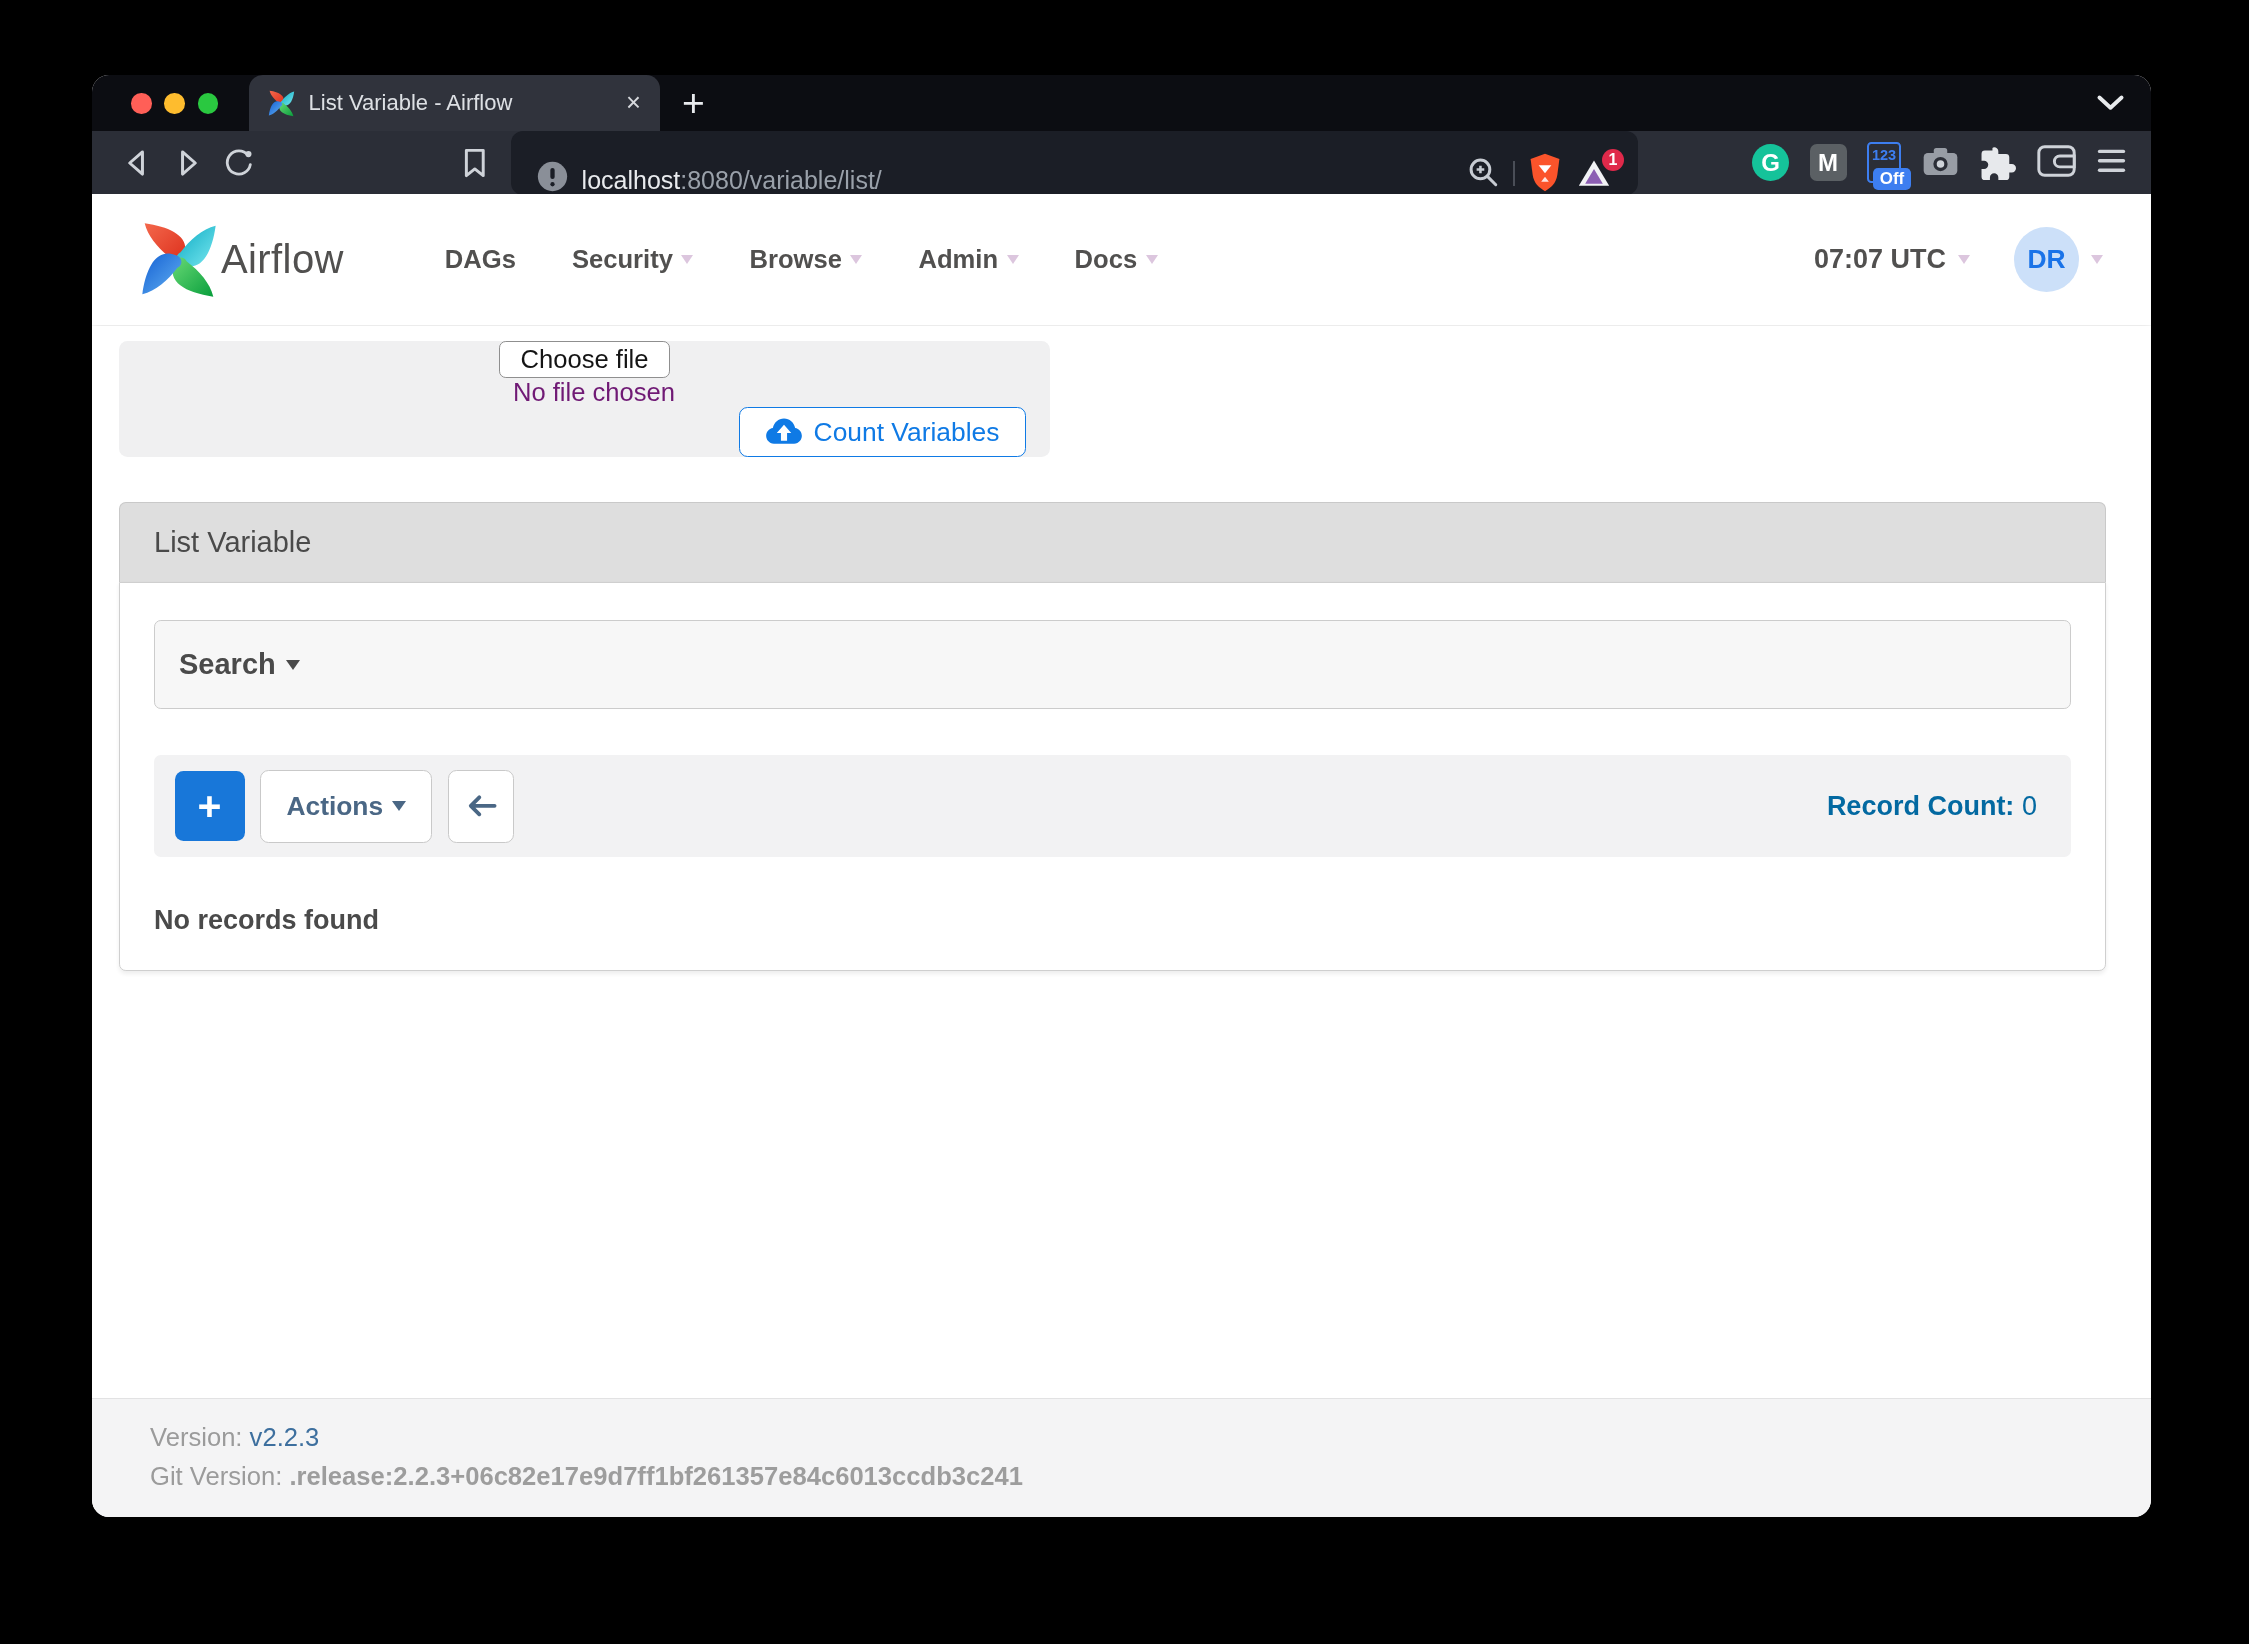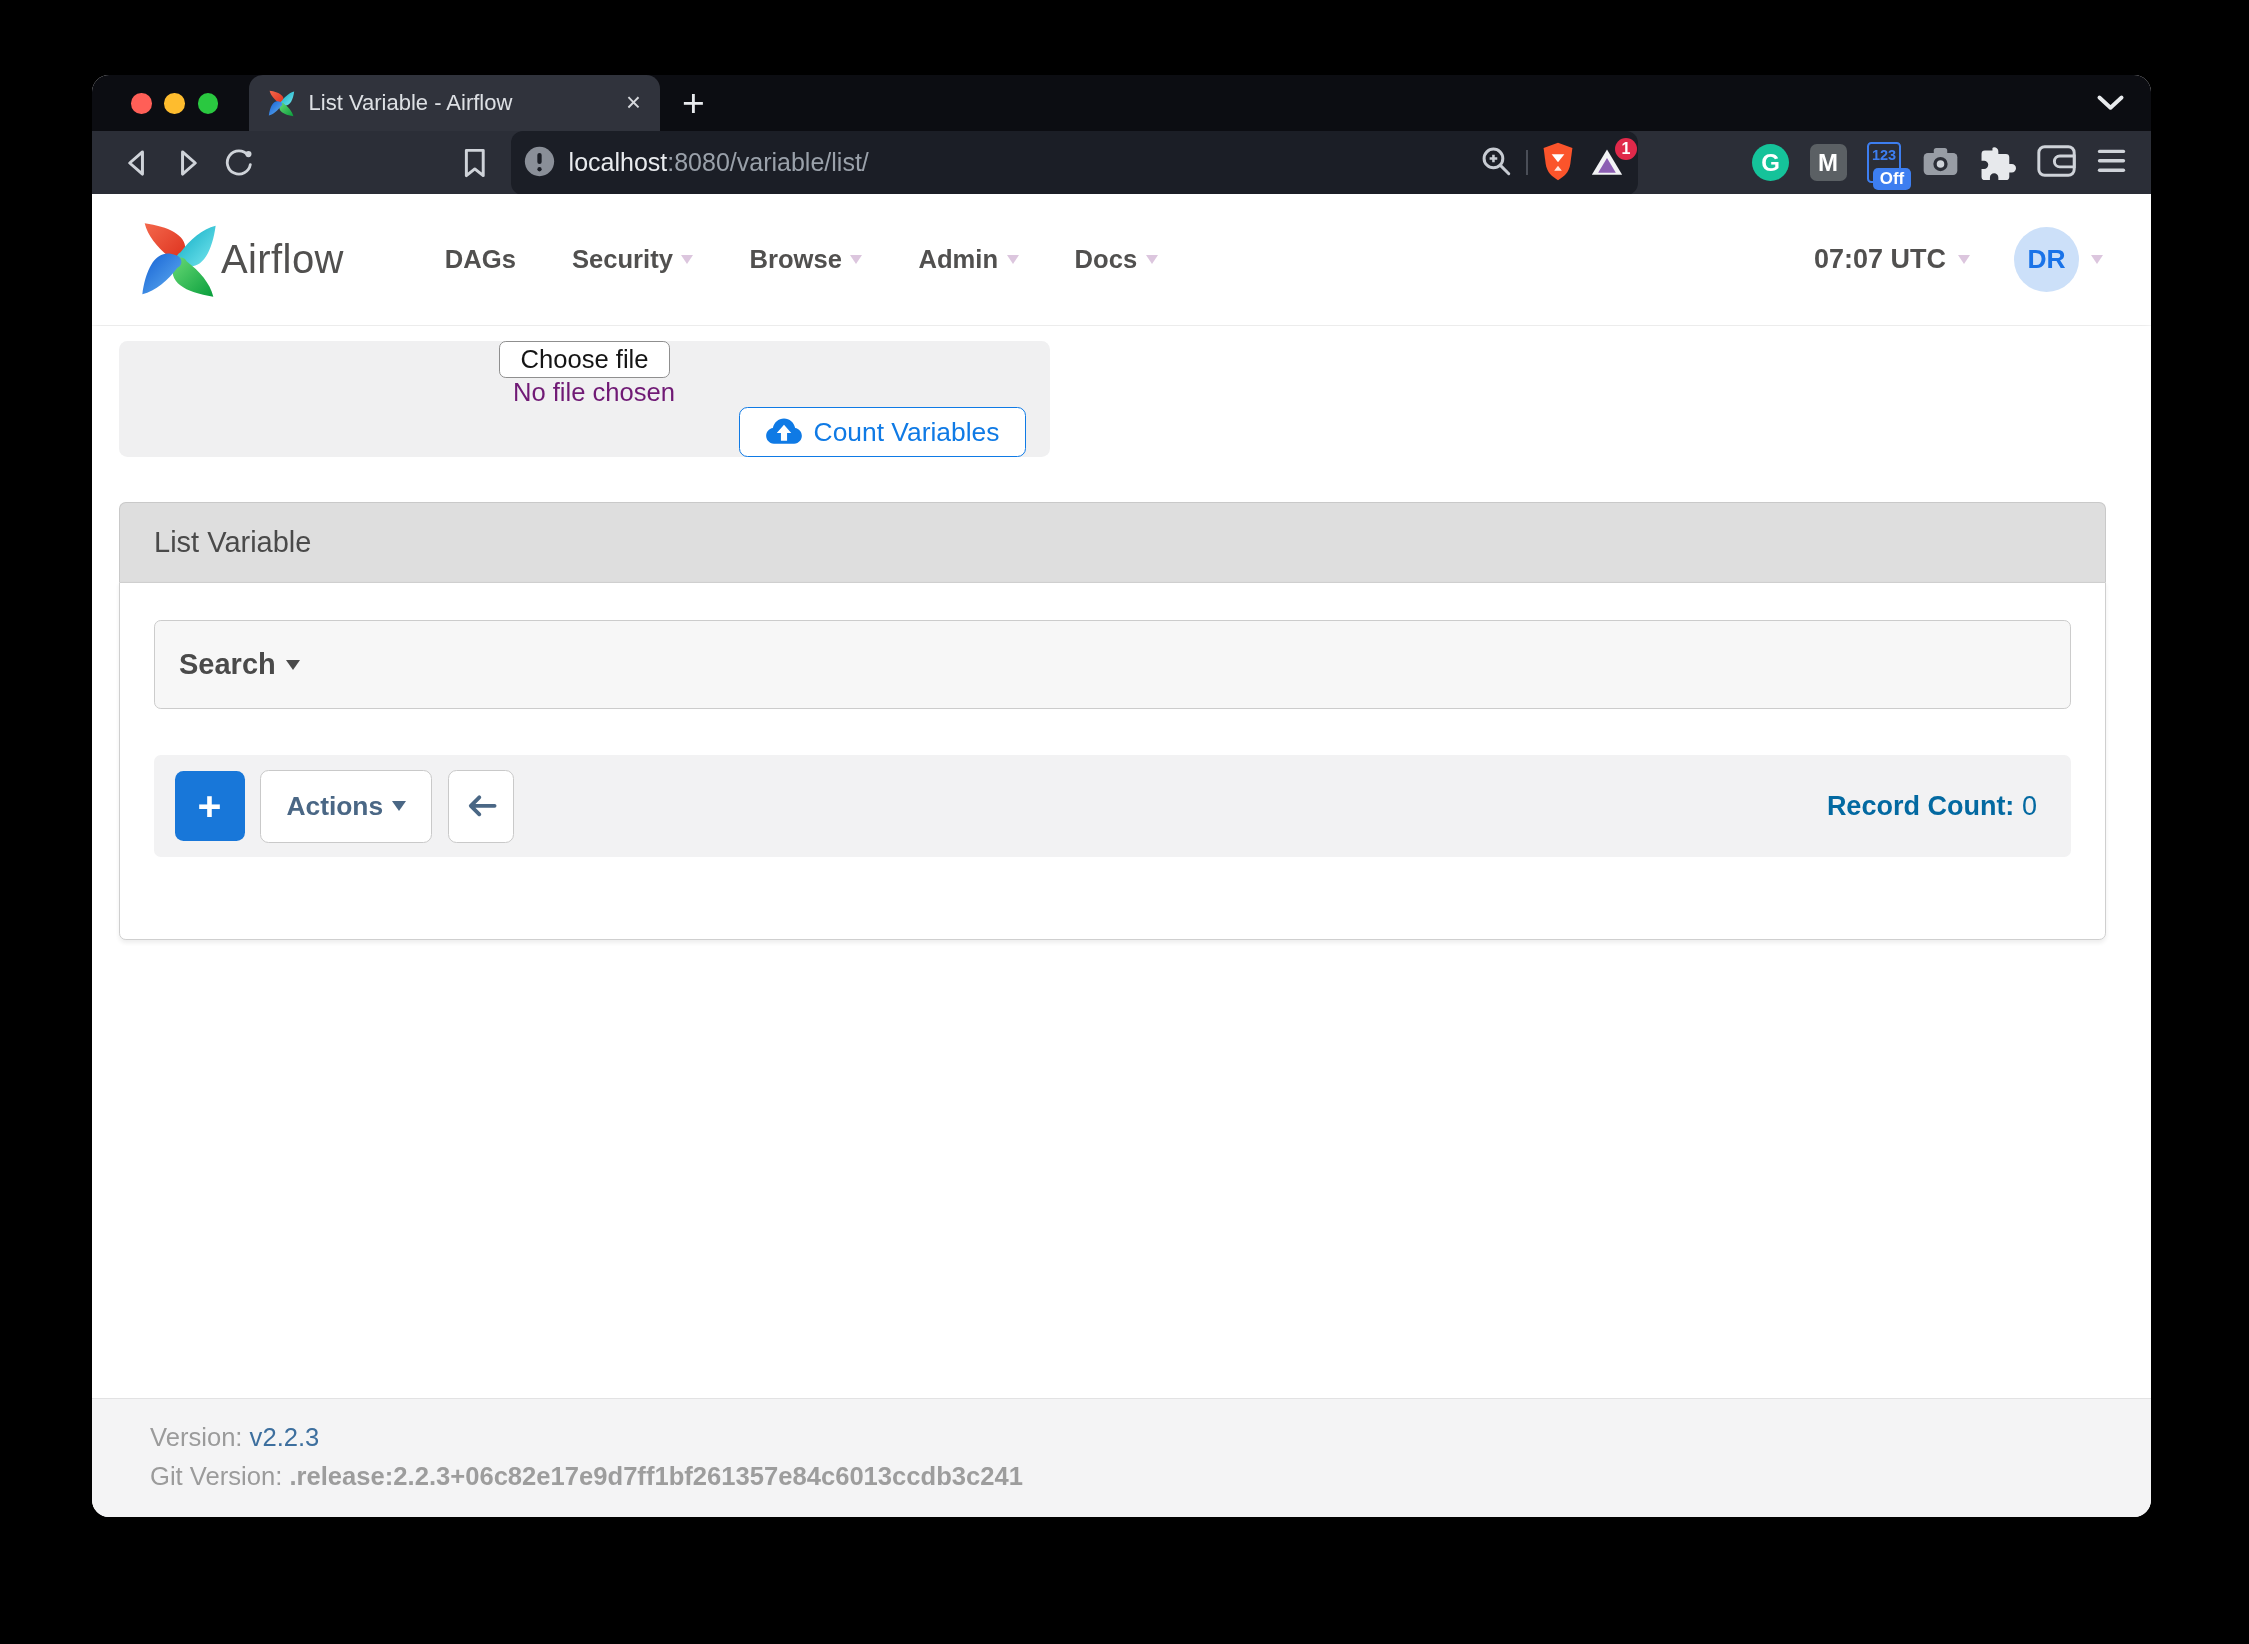--- a/index.html
+++ b/index.html
@@ -20,21 +20,21 @@
   .newtab{position:absolute;left:576px;top:0;height:56px;width:51px;display:flex;align-items:center;
           justify-content:center;font-size:39px;font-weight:300;color:#e8eaed;}
   .tab-search{position:absolute;right:25.6px;top:19px;}
 
   
   .toolbar{position:absolute;top:56px;left:0;right:0;height:63px;background:#2b2e37;
            display:flex;align-items:center;padding:0 24px 0 29px;box-sizing:border-box;}
   .tb-btn{display:flex;align-items:center;justify-content:center;width:31px;height:37px;margin-right:20.5px;}
   .bm{margin-left:184px;margin-right:0;}
   .pill{margin-left:20.5px;width:1127px;height:64px;background:#1b1e26;border-radius:12px;
-        display:flex;align-items:center;padding:0 13px;box-sizing:border-box;}
+        display:flex;align-items:flex-end;padding:0 26px;box-sizing:border-box;}
   .url{margin-left:13.6px;font-size:25px;white-space:nowrap;}
   .url .host{color:#e9ebee;} .url .path{color:#9aa1aa;}
   .pill-right{margin-left:auto;display:flex;align-items:center;gap:13.6px;}
   .sep{width:1.7px;height:25.6px;background:#4a4e57;}
   .rewards{position:relative;display:flex;}
   .badge{position:absolute;top:-8.5px;right:-12px;min-width:22px;height:22px;border-radius:11px;
          background:#e0294a;color:#fff;font-size:16px;font-weight:bold;display:flex;
          align-items:center;justify-content:center;padding:0 3.4px;box-sizing:border-box;}
   .ext{margin-left:auto;display:flex;align-items:center;gap:20.5px;}
   .ext-g{width:37px;height:37px;border-radius:50%;background:#15c39a;color:#fff;font-size:24px;
@@ -334,20 +334,21 @@
               <span>Actions</span>
               <span class="caret-steel"></span>
             </button>
             <button class="back-btn">
               <svg width="34" height="25.6" viewBox="0 0 40 30">
                   <path d="M36 15 H8 M18 5 L8 15 L18 25" stroke="#4a6785" stroke-width="4.5" fill="none" stroke-linecap="round" stroke-linejoin="round"></path>
                 </svg>
             </button>
             <span class="record-count"><span class="lbl">Record Count:</span> <span>0</span></span>
           </div>
+          <div class="no-records">No records found</div>
         </div>
       </div>
     </div>
 
     <div class="footer">
       <div>
         <span class="f-lbl">Version:</span>
         <span class="f-link">v2.2.3</span>
       </div>
       <div>

